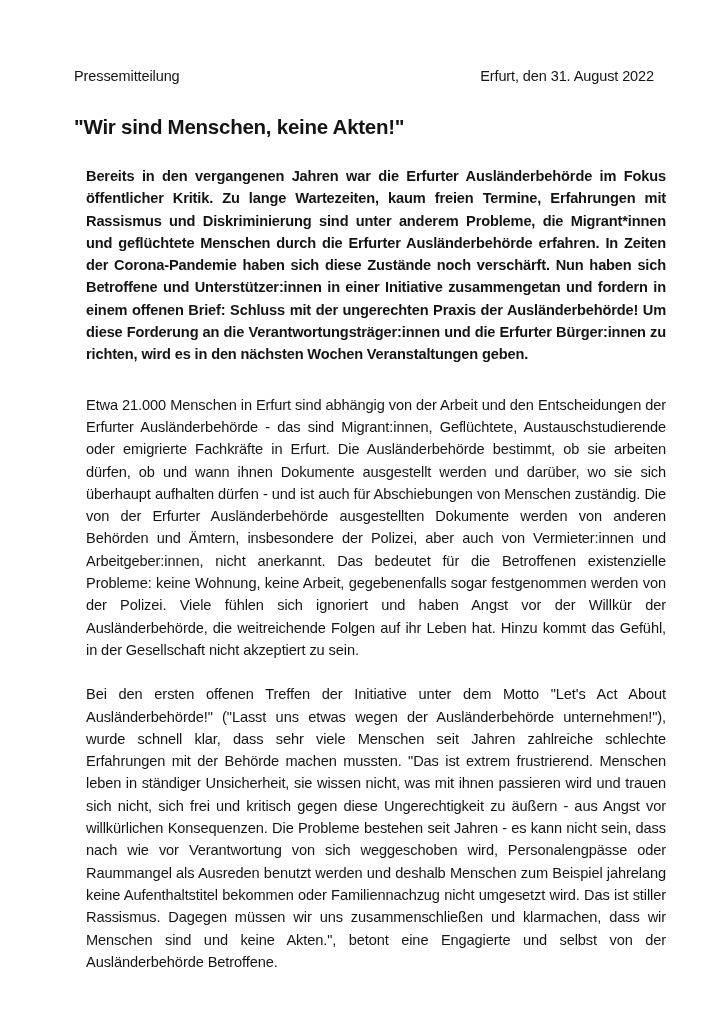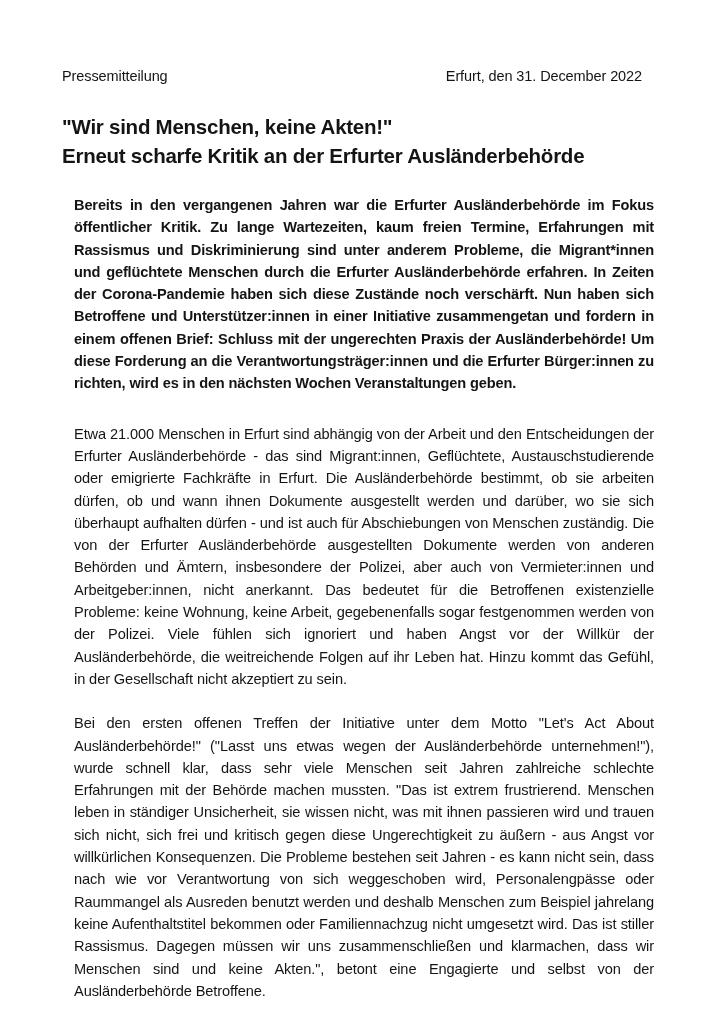--- a/index.html
+++ b/index.html
@@ -20,21 +20,21 @@
   .page {
     position: relative;
     width: 724px;
     height: 1024px;
     background: #ffffff;
     box-sizing: border-box;
   }
 
   .content {
     position: absolute;
-    left: 62px;
+    left: 74px;
     top: 66px;
     width: 592px;
   }
 
   
   .meta-row {
     display: flex;
     justify-content: space-between;
     align-items: baseline;
     font-size: 14.5px;
@@ -79,26 +79,25 @@
   .para:last-child { margin-bottom: 0; }
 </style>
 </head>
 <body style="color: rgb(20, 20, 20);">
 
 <div class="page" style="background: rgb(255, 255, 255);">
   <div class="content">
 
     <div class="meta-row">
       <span class="meta-left">Pressemitteilung</span>
-      <span class="meta-right">Erfurt, den 31. December 2022</span>
+      <span class="meta-right">Erfurt, den 31. August 2022</span>
     </div>
 
     <h1 class="headline">
       <span class="line">"Wir sind Menschen, keine Akten!"</span>
-      <span class="line">Erneut scharfe Kritik an der Erfurter Ausländerbehörde</span>
     </h1>
 
     <p class="para lead">Bereits in den vergangenen Jahren war die Erfurter Ausländerbehörde im Fokus öffentlicher Kritik. Zu lange Wartezeiten, kaum freien Termine, Erfahrungen mit Rassismus und Diskriminierung sind unter anderem Probleme, die Migrant*innen und geflüchtete Menschen durch die Erfurter Ausländerbehörde erfahren. In Zeiten der Corona-Pandemie haben sich diese Zustände noch verschärft. Nun haben sich Betroffene und Unterstützer:innen in einer Initiative zusammengetan und fordern in einem offenen Brief: Schluss mit der ungerechten Praxis der Ausländerbehörde! Um diese Forderung an die Verantwortungsträger:innen und die Erfurter Bürger:innen zu richten, wird es in den nächsten Wochen Veranstaltungen geben.</p>
 
     <p class="para">Etwa 21.000 Menschen in Erfurt sind abhängig von der Arbeit und den Entscheidungen der Erfurter Ausländerbehörde - das sind Migrant:innen, Geflüchtete, Austauschstudierende oder emigrierte Fachkräfte in Erfurt. Die Ausländerbehörde bestimmt, ob sie arbeiten dürfen, ob und wann ihnen Dokumente ausgestellt werden und darüber, wo sie sich überhaupt aufhalten dürfen - und ist auch für Abschiebungen von Menschen zuständig. Die von der Erfurter Ausländerbehörde ausgestellten Dokumente werden von anderen Behörden und Ämtern, insbesondere der Polizei, aber auch von Vermieter:innen und Arbeitgeber:innen, nicht anerkannt. Das bedeutet für die Betroffenen existenzielle Probleme: keine Wohnung, keine Arbeit, gegebenenfalls sogar festgenommen werden von der Polizei. Viele fühlen sich ignoriert und haben Angst vor der Willkür der Ausländerbehörde, die weitreichende Folgen auf ihr Leben hat. Hinzu kommt das Gefühl, in der Gesellschaft nicht akzeptiert zu sein.</p>
 
     <p class="para">Bei den ersten offenen Treffen der Initiative unter dem Motto "Let's Act About Ausländerbehörde!" ("Lasst uns etwas wegen der Ausländerbehörde unternehmen!"), wurde schnell klar, dass sehr viele Menschen seit Jahren zahlreiche schlechte Erfahrungen mit der Behörde machen mussten. "Das ist extrem frustrierend. Menschen leben in ständiger Unsicherheit, sie wissen nicht, was mit ihnen passieren wird und trauen sich nicht, sich frei und kritisch gegen diese Ungerechtigkeit zu äußern - aus Angst vor willkürlichen Konsequenzen. Die Probleme bestehen seit Jahren - es kann nicht sein, dass nach wie vor Verantwortung von sich weggeschoben wird, Personalengpässe oder Raummangel als Ausreden benutzt werden und deshalb Menschen zum Beispiel jahrelang keine Aufenthaltstitel bekommen oder Familiennachzug nicht umgesetzt wird. Das ist stiller Rassismus. Dagegen müssen wir uns zusammenschließen und klarmachen, dass wir Menschen sind und keine Akten.", betont eine Engagierte und selbst von der Ausländerbehörde Betroffene.</p>
 
   </div>
 </div>

